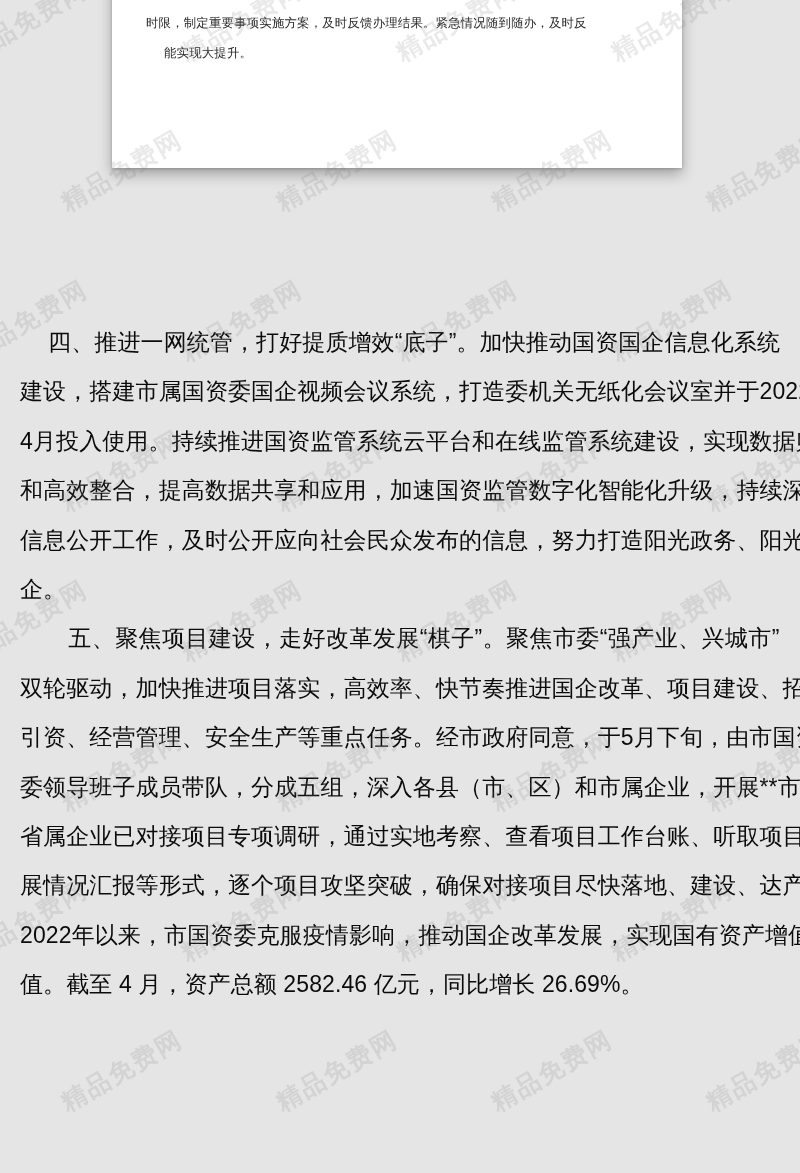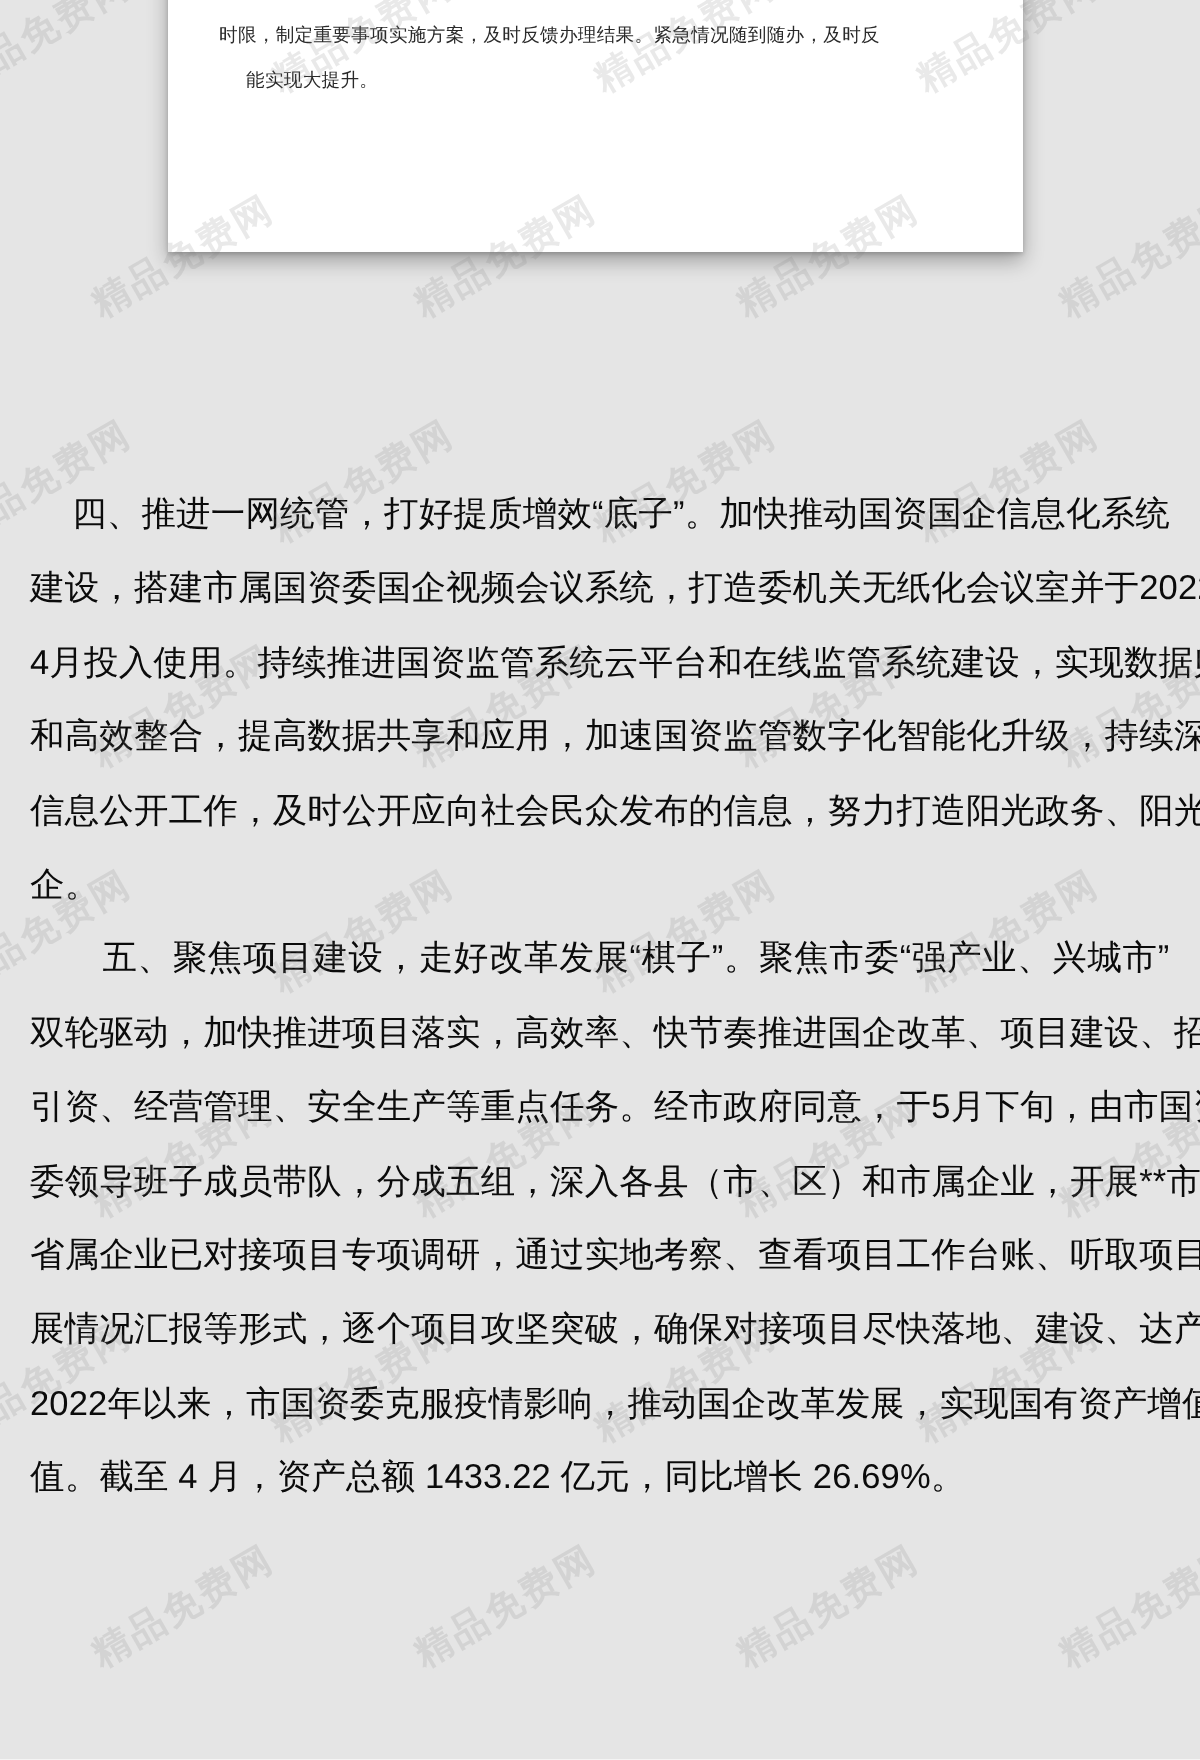--- a/index.html
+++ b/index.html
@@ -600,17 +600,17 @@
           <span>，</span>
           <span>实</span>
           <span>现</span>
           <span>国</span>
           <span>有</span>
           <span>资</span>
           <span>产</span>
           <span>增</span>
           <span>值</span>
         </span>
-      <span class="ln">值。截至 4 月，资产总额 1433.22 亿元，同比增长 26.69%。</span>
+      <span class="ln">值。截至 4 月，资产总额 2582.46 亿元，同比增长 26.69%。</span>
     </p>
 
   </div>
 </div>
 
 </body></html>

